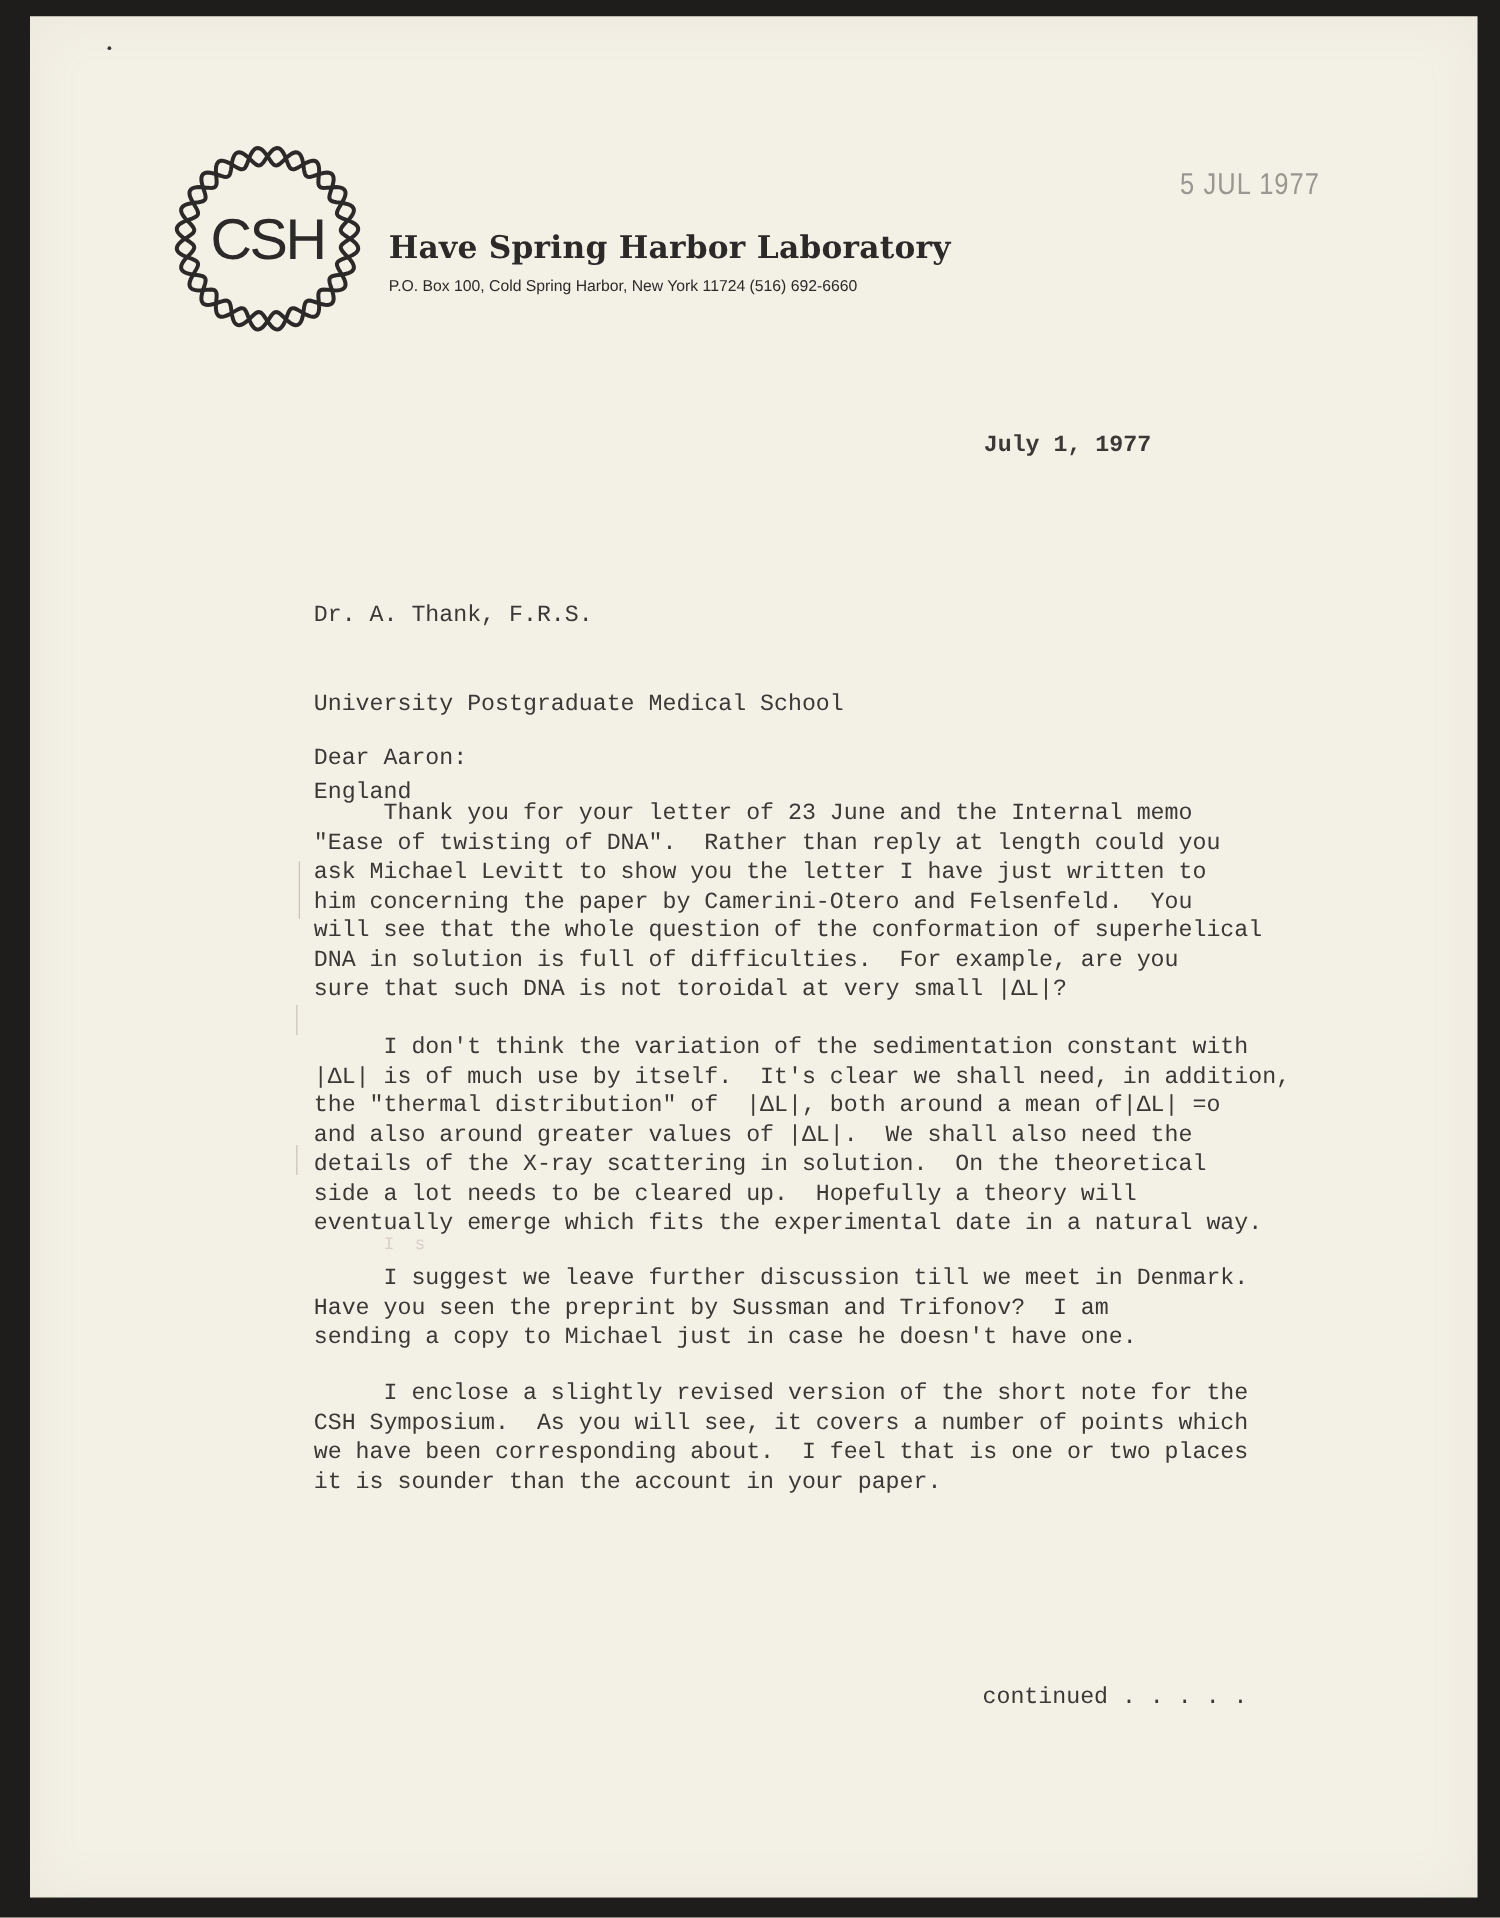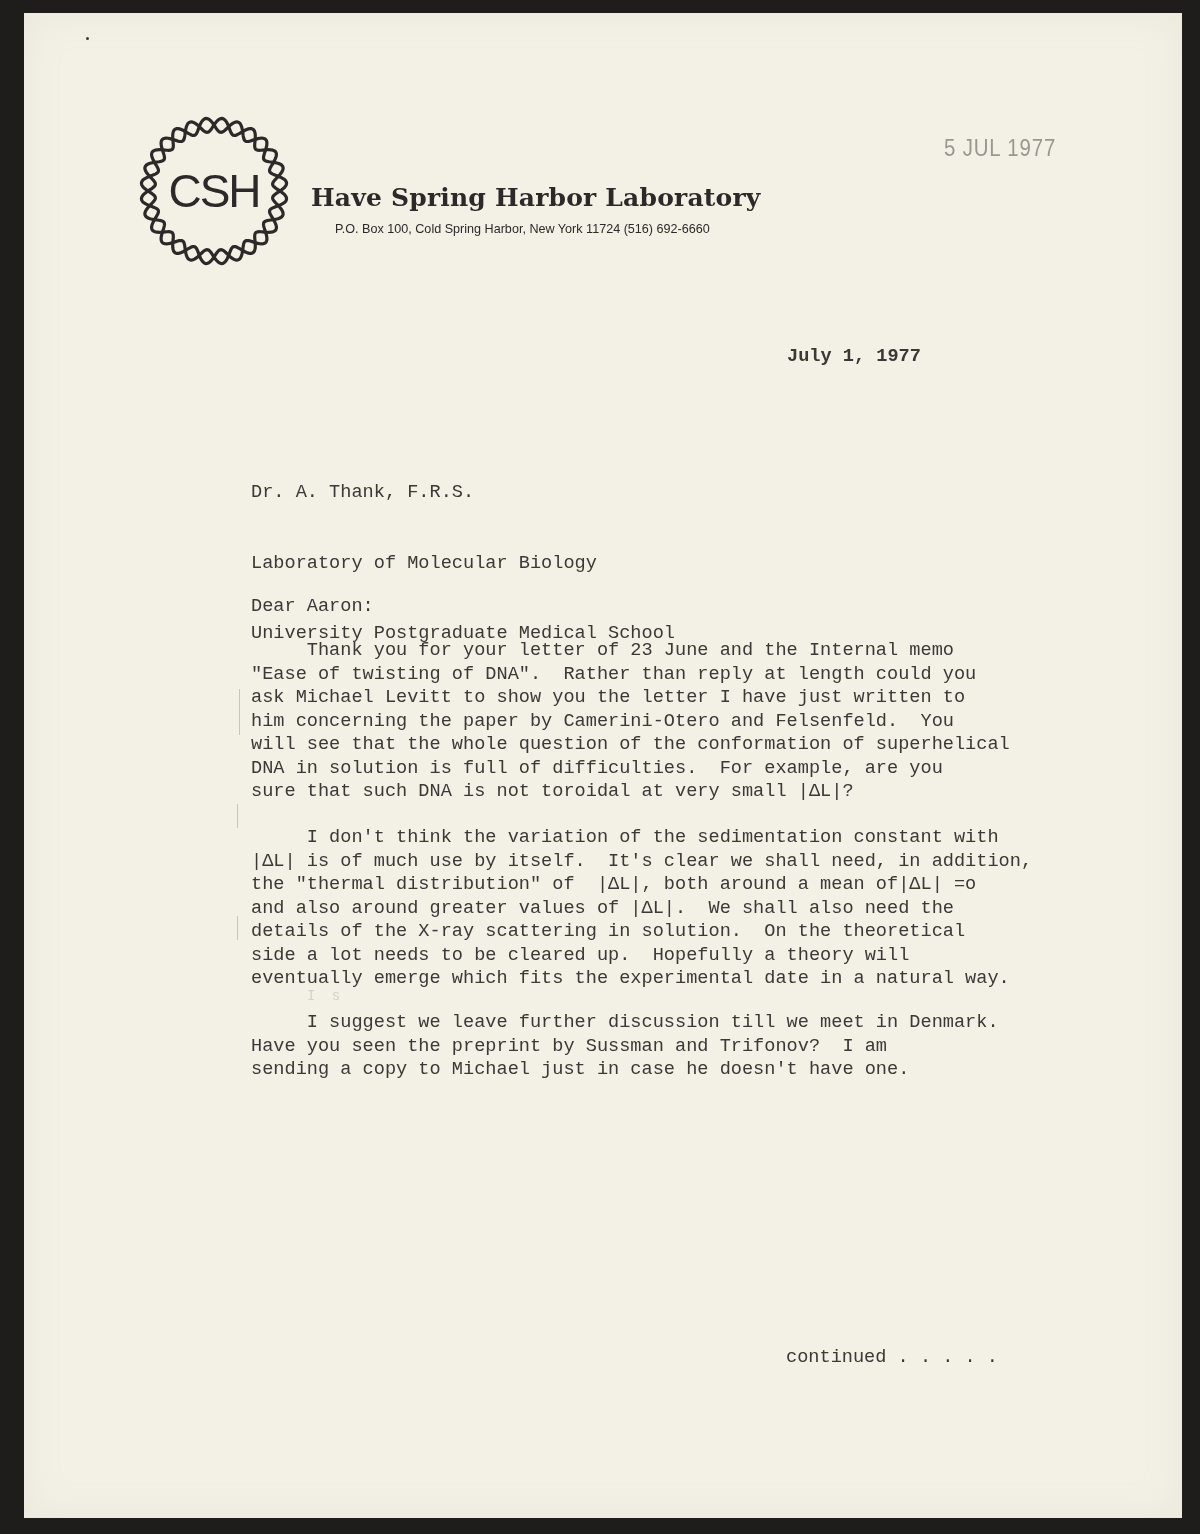--- a/index.html
+++ b/index.html
@@ -20,21 +20,21 @@
   }
   .lab-name {
     position: absolute; left: 287px; top: 170px;
     font-family: "DejaVu Serif", serif;
     font-size: 25px; font-weight: bold; color: #2b2a28;
     letter-spacing: 0.2px;
   }
   .lab-address {
     position: absolute; left: 287px; top: 209px;
     font-family: "Liberation Sans", sans-serif;
-    font-size: 12.6px; color: #2b2a28; margin-left: 24px;
+    font-size: 12.6px; color: #2b2a28;
   }
   .stamp {
     position: absolute; left: 920px; top: 121px;
     font-family: "Liberation Sans", sans-serif;
     font-size: 24px; color: #9a9791; letter-spacing: 1px;
     transform: scaleX(0.85); transform-origin: left top;
   }
   .tw {
     font-family: "Liberation Mono", monospace;
     font-size: 18.6px; color: #3a3936;
@@ -78,22 +78,22 @@
 
   <div class="lab-name">Have Spring Harbor Laboratory</div>
   <div class="lab-address">P.O. Box 100, Cold Spring Harbor, New York 11724  (516) 692-6660</div>
 
   <div class="stamp">5 JUL 1977</div>
 
   <div class="tw date">July 1, 1977</div>
 
   <div class="tw address">
     <div>Dr. A. Thank, F.R.S.</div>
-    <div>Laboratory of Molecular Biology</div>
     <div>University Postgraduate Medical School</div>
+    <div>England</div>
   </div>
 
   <div class="tw salutation">Dear Aaron:</div>
 
   <div class="tw para p1">     Thank you for your letter of 23 June and the Internal memo
 "Ease of twisting of DNA".  Rather than reply at length could you
 ask Michael Levitt to show you the letter I have just written to
 him concerning the paper by Camerini-Otero and Felsenfeld.  You
 will see that the whole question of the conformation of superhelical
 DNA in solution is full of difficulties.  For example, are you
@@ -101,20 +101,24 @@
   <div class="tw para p3">     I suggest we leave further discussion till we meet in Denmark.
 Have you seen the preprint by Sussman and Trifonov?  I am
 sending a copy to Michael just in case he doesn't have one.</div>
   <div class="tw para p2">     I don't think the variation of the sedimentation constant with
 |ΔL| is of much use by itself.  It's clear we shall need, in addition,
 the "thermal distribution" of  |ΔL|, both around a mean of|ΔL| =o
 and also around greater values of |ΔL|.  We shall also need the
 details of the X-ray scattering in solution.  On the theoretical
 side a lot needs to be cleared up.  Hopefully a theory will
 eventually emerge which fits the experimental date in a natural way.</div>
+  <div class="tw para p4">     I enclose a slightly revised version of the short note for the
+CSH Symposium.  As you will see, it covers a number of points which
+we have been corresponding about.  I feel that is one or two places
+it is sounder than the account in your paper.</div>
 
   <div class="faint">I s</div>
 
   <div class="margin-mark mm1"></div>
   <div class="margin-mark mm2"></div>
   <div class="margin-mark mm3"></div>
 
   <div class="dot" style="left:62px;top:24px;"></div>
 
   <div class="tw continued">continued . . . . .</div>

